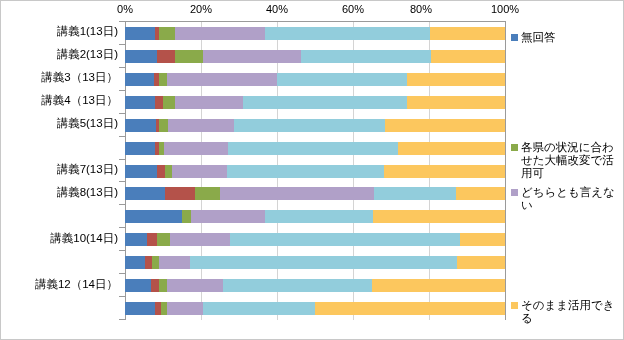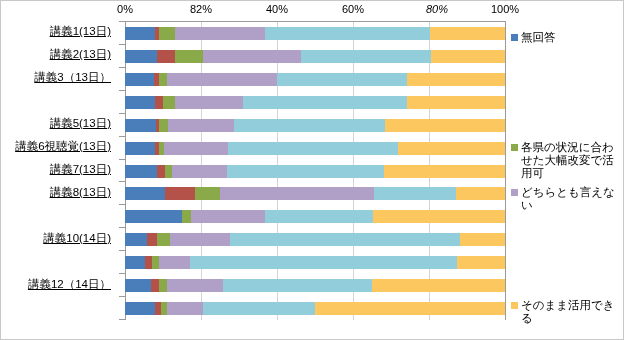--- a/index.html
+++ b/index.html
@@ -93,27 +93,26 @@
   
   .cat-labels {
     position: absolute;
     left: 0;
     top: 20px;
     width: 118px;
     height: 298px;
   }
   .cat-label {
     position: absolute;
-    right: 8px;
+    right: 1px;
     text-align: right;
     font-size: 11.5px;
     color: #000000;
     white-space: nowrap;
     line-height: 1;
-    text-decoration: underline;
   }
 
   
   .legend {
     position: absolute;
     left: 510px;
     top: 20px;
     width: 112px;
     height: 300px;
   }
@@ -138,24 +137,24 @@
     word-break: break-all;
   }
 </style>
 </head>
 <body>
 
 <div id="chart-root">
 
   <div class="xaxis-labels">
       <span class="xtick-label" style="left: 0px;">0%</span>
-      <span class="xtick-label" style="left: 76px;">82%</span>
+      <span class="xtick-label" style="left: 76px;">20%</span>
       <span class="xtick-label" style="left: 152px;">40%</span>
       <span class="xtick-label" style="left: 228px;">60%</span>
-      <span class="xtick-label" style="left: 312px; font-style: italic;">80%</span>
+      <span class="xtick-label" style="left: 296px;">80%</span>
       <span class="xtick-label" style="left: 380px;">100%</span>
     </div>
 
   <div class="axis-left"></div>
 
   <div class="plot-area">
     <div class="grid-layer">
         <div class="gridline" style="left: 76px;"></div>
         <div class="gridline" style="left: 152px;"></div>
         <div class="gridline" style="left: 228px;"></div>
@@ -266,22 +265,22 @@
           <div class="seg" style="width: 112.1px; background: rgb(146, 205, 220);"></div>
           <div class="seg" style="width: 189.62px; background: rgb(252, 199, 94);"></div>
         </div>
       </div>
   </div>
 
   <div class="cat-labels">
       <div class="cat-label" style="top: 5.46154px;">講義1(13日)</div>
       <div class="cat-label" style="top: 28.3846px;">講義2(13日)</div>
       <div class="cat-label" style="top: 51.3077px;">講義3（13日）</div>
+      <div class="cat-label" style="top: 74.2308px;">講義4（13日）</div>
       <div class="cat-label" style="top: 97.1538px;">講義5(13日)</div>
-      <div class="cat-label" style="top: 120.077px;">講義6視聴覚(13日)</div>
       <div class="cat-label" style="top: 143px;">講義7(13日)</div>
       <div class="cat-label" style="top: 165.923px; padding-left: 14px;">講義8(13日)</div>
       <div class="cat-label" style="top: 211.769px;">講義10(14日)</div>
       <div class="cat-label" style="top: 257.615px;">講義12（14日）</div>
     </div>
 
   <div class="legend">
       <div class="legend-item" style="top: 10px;">
         <span class="legend-swatch" style="background: rgb(74, 126, 187);"></span>
         <span class="legend-text">無回答</span>

